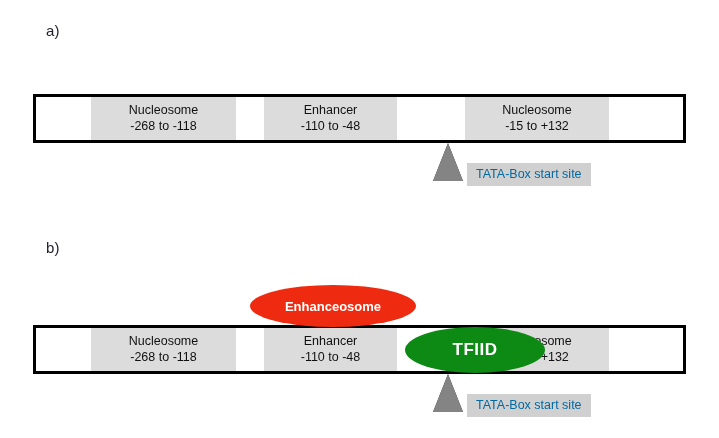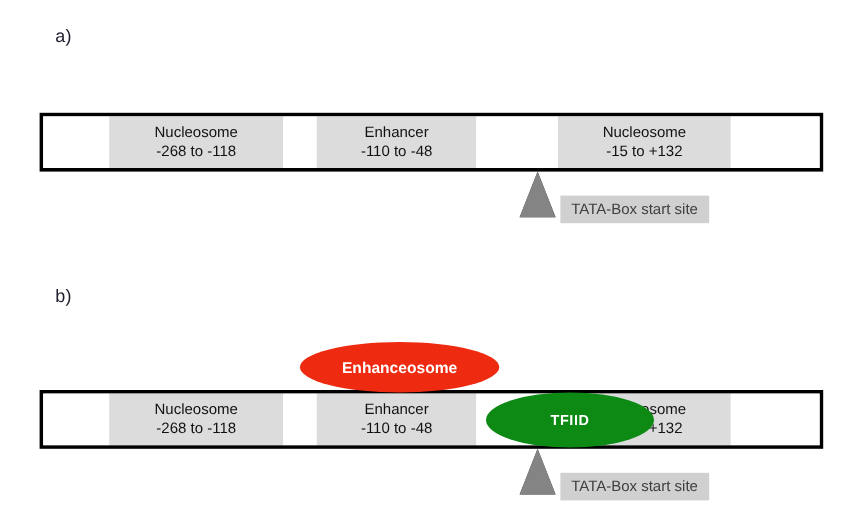--- a/index.html
+++ b/index.html
@@ -58,42 +58,42 @@
     width: 0;
     height: 0;
     border-left: 15px solid transparent;
     border-right: 15px solid transparent;
     border-bottom: 38px solid #848484;
     filter: drop-shadow(0 0 0.6px #333);
   }
   .tata-label {
     position: absolute;
     background: #d0d0d0;
-    color: #404040;
+    color: #0369a1;
     font-size: 12.5px;
     padding: 4px 9px 5px 9px;
     white-space: nowrap;
   }
 
   
   .ellipse {
     position: absolute;
     border-radius: 50%;
     display: flex;
     align-items: center;
     justify-content: center;
     color: #ffffff;
     white-space: nowrap;
   }
   .ellipse.enhanceosome {
     font-size: 13px;
     font-weight: bold;
   }
   .ellipse.tfiid {
-    font-size: 12px;
+    font-size: 17px;
     font-weight: bold;
     letter-spacing: 0.5px;
   }
 </style>
 </head>
 <body>
 
 <div id="figure-root">
     <div class="panel-label" style="left: 46px; top: 22px;">a)</div>
     <div class="gene-bar" style="left: 33px; top: 94px; width: 653px; height: 49px;">

